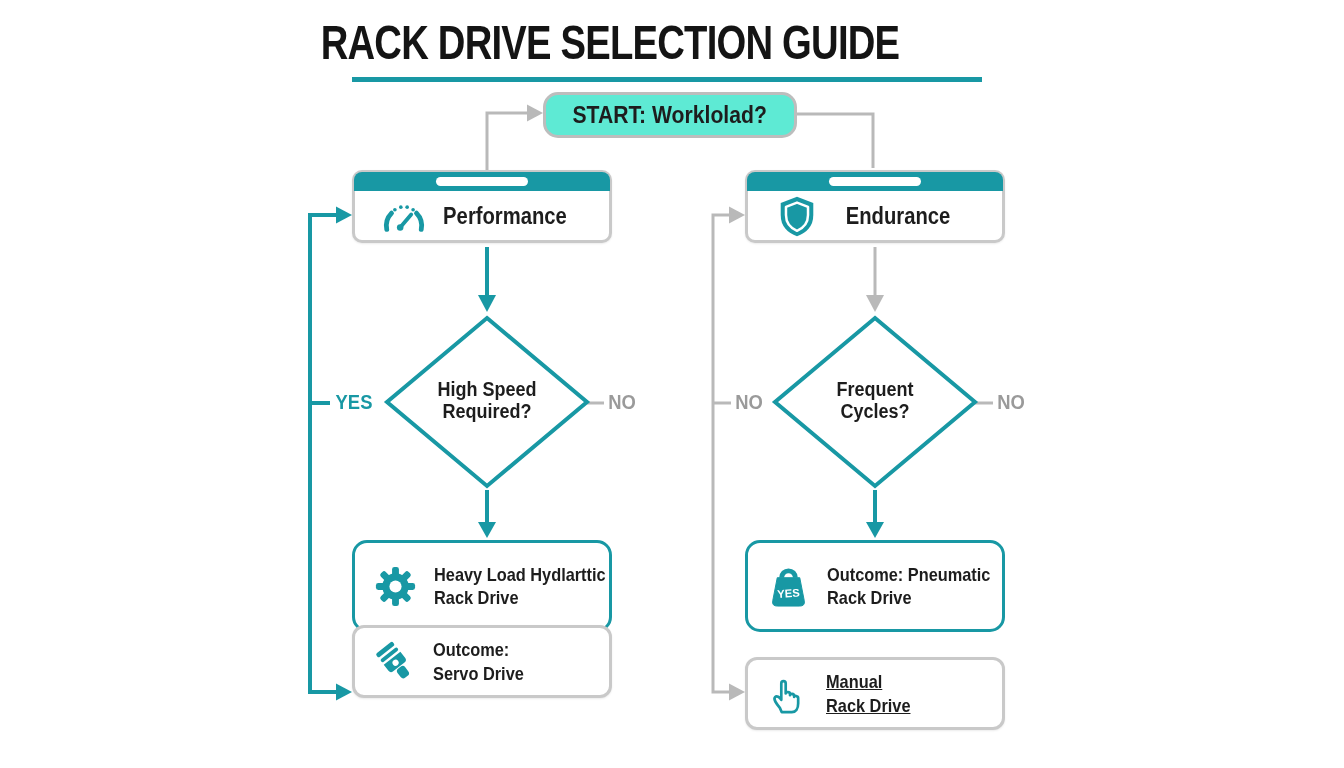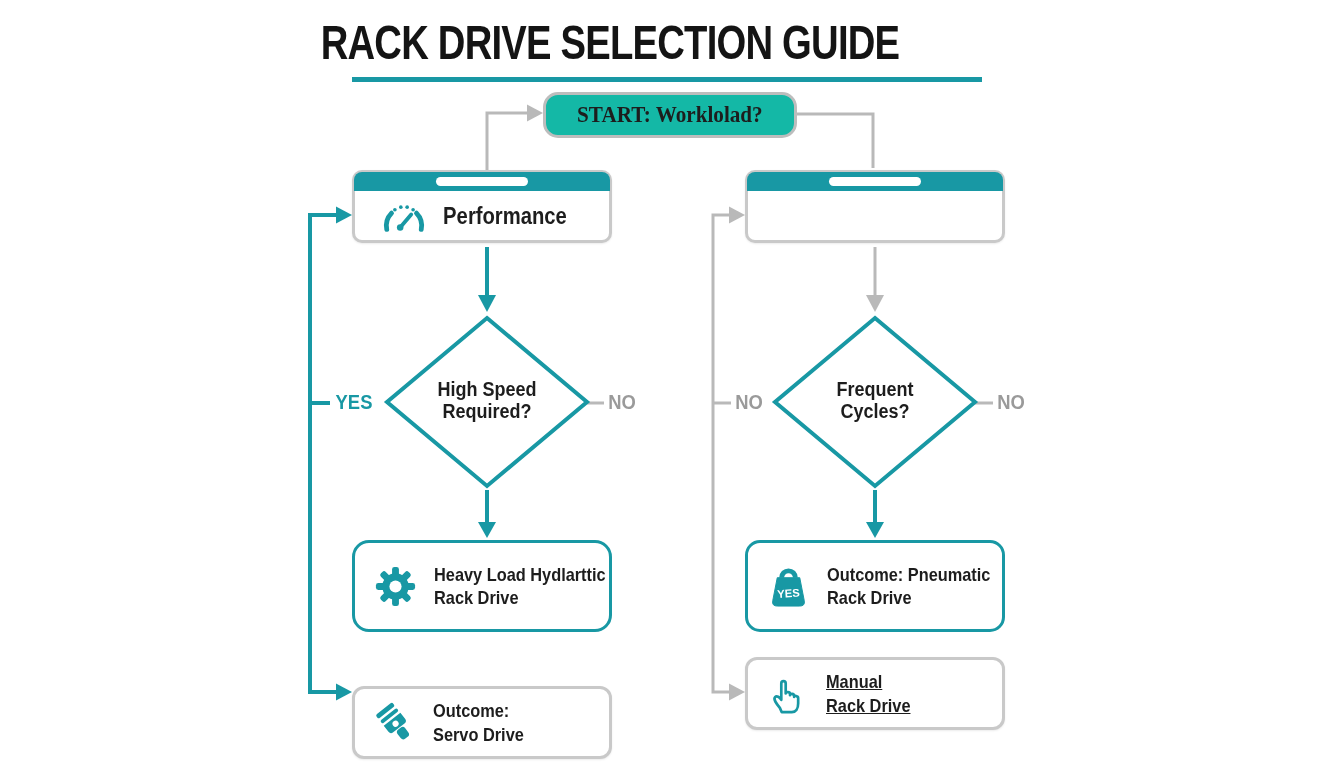--- a/index.html
+++ b/index.html
@@ -13,22 +13,22 @@
   .title {
     top:14px; left:0; width:100%; text-align:center;
     font-size:49px; font-weight:bold; color:#141414;
     letter-spacing:-1px; transform:scaleX(0.78); white-space:nowrap;
   }
   .title-underline { left:352px; top:77px; width:630px; height:5px; background:#1898a4; }
 
   
   .start-box {
     left:543px; top:92px; width:254px; height:46px; box-sizing:border-box;
-    background:#14b8a6; border:3px solid #bdbdbd; border-radius:15px;
-    display:flex; align-items:center; justify-content:center;font-family:Liberation Serif, serif;
+    background:#5eead4; border:3px solid #bdbdbd; border-radius:15px;
+    display:flex; align-items:center; justify-content:center;
   }
   .start-label { font-size:23px; font-weight:bold; transform:scaleX(0.92); white-space:nowrap; }
 
   
   .cat-box {
     width:260px; height:73px; box-sizing:border-box; background:#fff;
     border:3px solid #c9c9c9; border-radius:10px;
     box-shadow:0 1px 2px rgba(0,0,0,0.08);
   }
   .cat-header {
@@ -138,37 +138,46 @@
         </svg>
       </span>
       <span class="cat-label">Performance</span>
     </div>
   </div>
 
   <div class="abs cat-box" style="left:745px; top:170px;">
     <div class="cat-header">
       <div class="cat-pill"></div>
     </div>
+    <div class="cat-row">
+      <span class="icon">
+        <svg width="46" height="46" viewBox="0 0 48 48">
+          <path d="M24 4 L41 10.5 V23 C41 35 34 41.5 24 45 C14 41.5 7 35 7 23 V10.5 Z" fill="#1898a4"></path>
+          <path d="M24 10 L35.5 14.5 V23 C35.5 31.5 31 36.5 24 39.5 C17 36.5 12.5 31.5 12.5 23 V14.5 Z" fill="none" stroke="#ffffff" stroke-width="2.6" stroke-linejoin="round"></path>
+        </svg>
+      </span>
+      <span class="cat-label">Endurance</span>
+    </div>
   </div>
 
   <div class="abs dtext" style="left:397px; top:378px;">
     <div>High Speed</div>
     <div>Required?</div>
   </div>
   <div class="abs dtext" style="left:785px; top:378px;">
     <div>Frequent</div>
     <div>Cycles?</div>
   </div>
 
   <div class="abs blabel teal-t" style="left:334px; top:391px;">YES</div>
   <div class="abs blabel gray-t" style="left:607px; top:391px;">NO</div>
   <div class="abs blabel gray-t" style="left:734px; top:391px;">NO</div>
   <div class="abs blabel gray-t" style="left:996px; top:391px;">NO</div>
 
-  <div class="abs outcome big" style="left:352px; top:540px;border-radius:17px;">
+  <div class="abs outcome big" style="left:352px; top:540px;">
     <span class="icon">
       <svg width="47" height="47" viewBox="0 0 48 48">
         <g fill="#1898a4">
           <rect x="20.5" y="4" width="7" height="40" rx="2.5"></rect>
           <rect x="20.5" y="4" width="7" height="40" rx="2.5" transform="rotate(45 24 24)"></rect>
           <rect x="20.5" y="4" width="7" height="40" rx="2.5" transform="rotate(90 24 24)"></rect>
           <rect x="20.5" y="4" width="7" height="40" rx="2.5" transform="rotate(135 24 24)"></rect>
           <circle cx="24" cy="24" r="13.5"></circle>
         </g>
         <circle cx="24" cy="24" r="6.2" fill="#ffffff"></circle>
@@ -187,21 +196,21 @@
         <path d="M12.5 15 h23 l4.6 23.5 q1.1 5.5 -4.8 5.5 h-22.6 q-5.9 0 -4.8 -5.5 Z" fill="#1898a4" stroke="#1898a4" stroke-width="1" stroke-linejoin="round"></path>
         <text x="24" y="35" text-anchor="middle" fill="#ffffff" font-family="Liberation Sans, DejaVu Sans, sans-serif" font-size="11.5" font-weight="bold" transform="rotate(-4 24 31)">YES</text>
       </svg>
     </span>
     <div class="otext">
       <div>Outcome: Pneumatic</div>
       <div>Rack Drive</div>
     </div>
   </div>
 
-  <div class="abs outcome small" style="left:352px; top:686px;">
+  <div class="abs outcome small" style="left:352px; top:625px;">
     <span class="icon">
       <svg width="46" height="46" viewBox="0 0 48 48">
         <g transform="rotate(-38 24 24)" fill="#1898a4">
           <rect x="13" y="5" width="22" height="5" rx="2"></rect>
           <rect x="13" y="12.5" width="22" height="4" rx="2"></rect>
           <path d="M13 19 h22 v8 q0 3.5 -3.5 3.5 h-15 q-3.5 0 -3.5 -3.5 Z"></path>
           <circle cx="24" cy="25" r="3.2" fill="#ffffff"></circle>
           <rect x="19" y="31.5" width="10" height="12" rx="3.5"></rect>
         </g>
       </svg>

